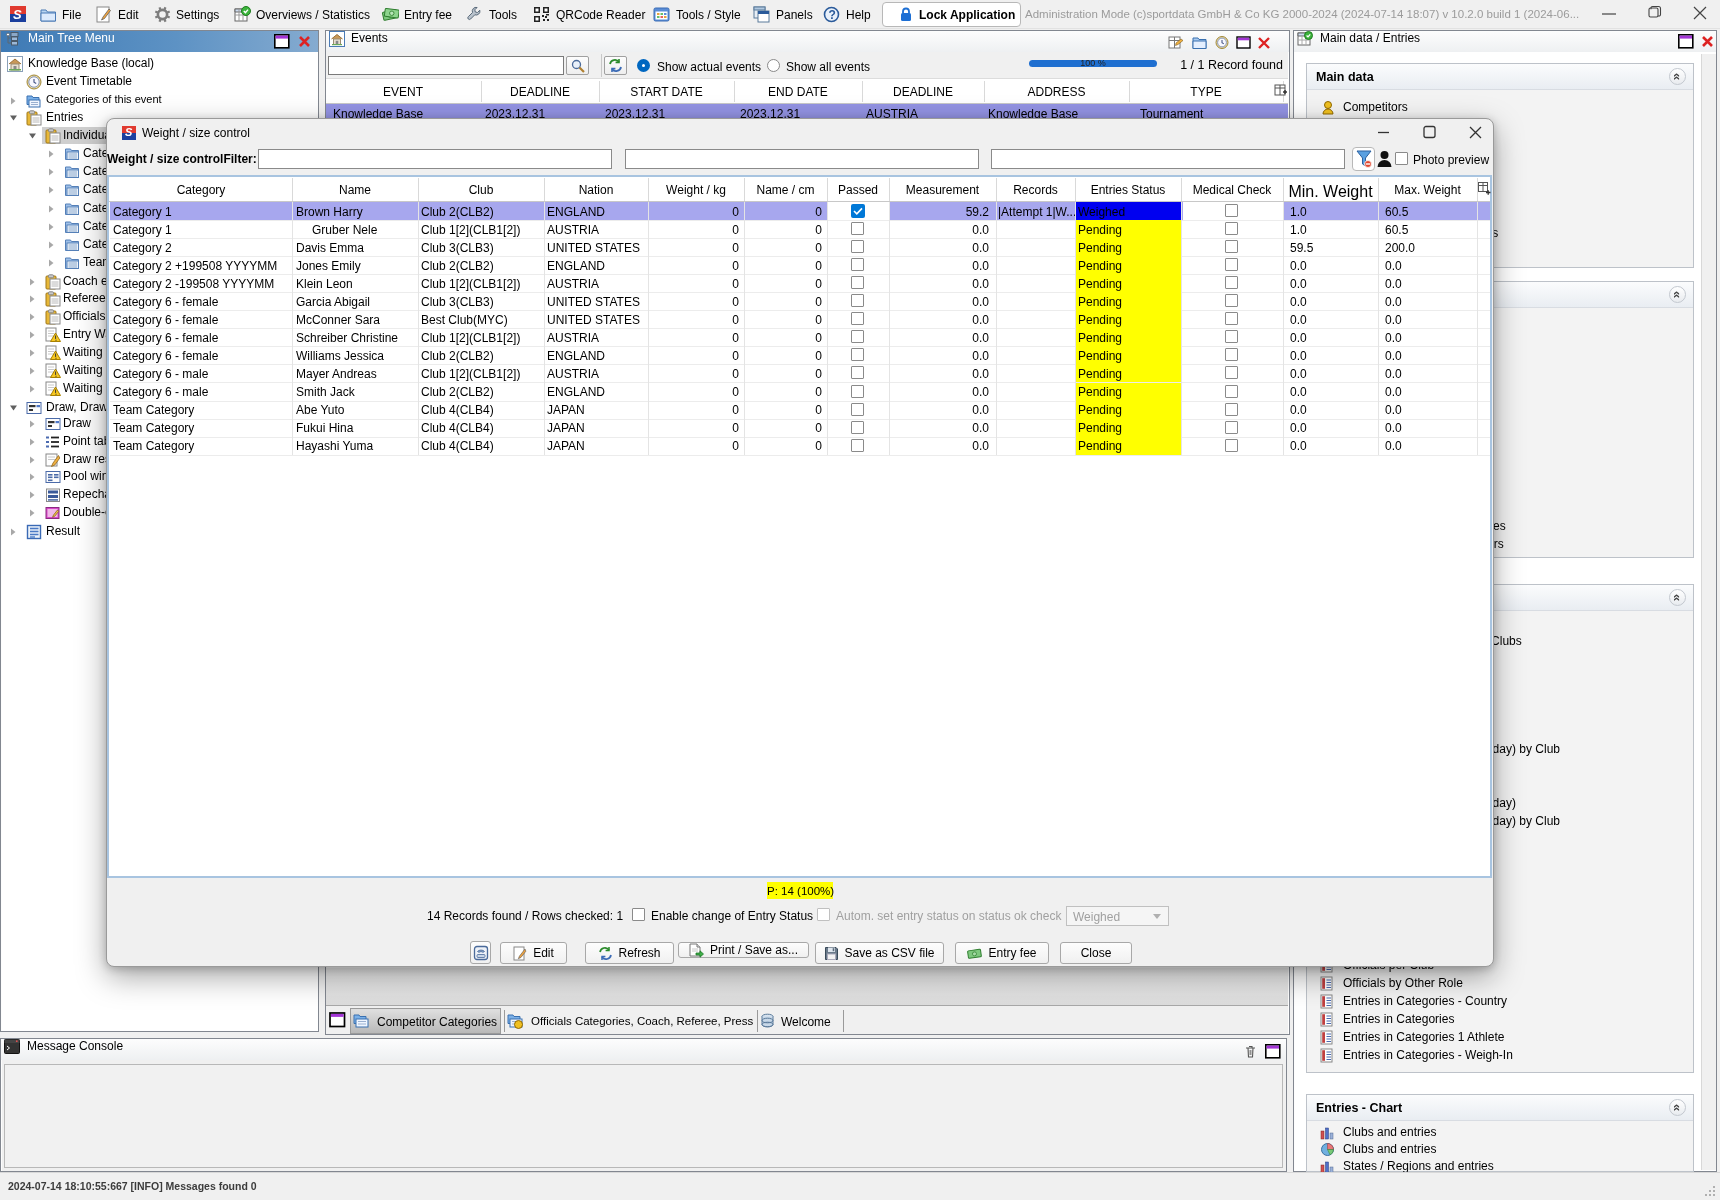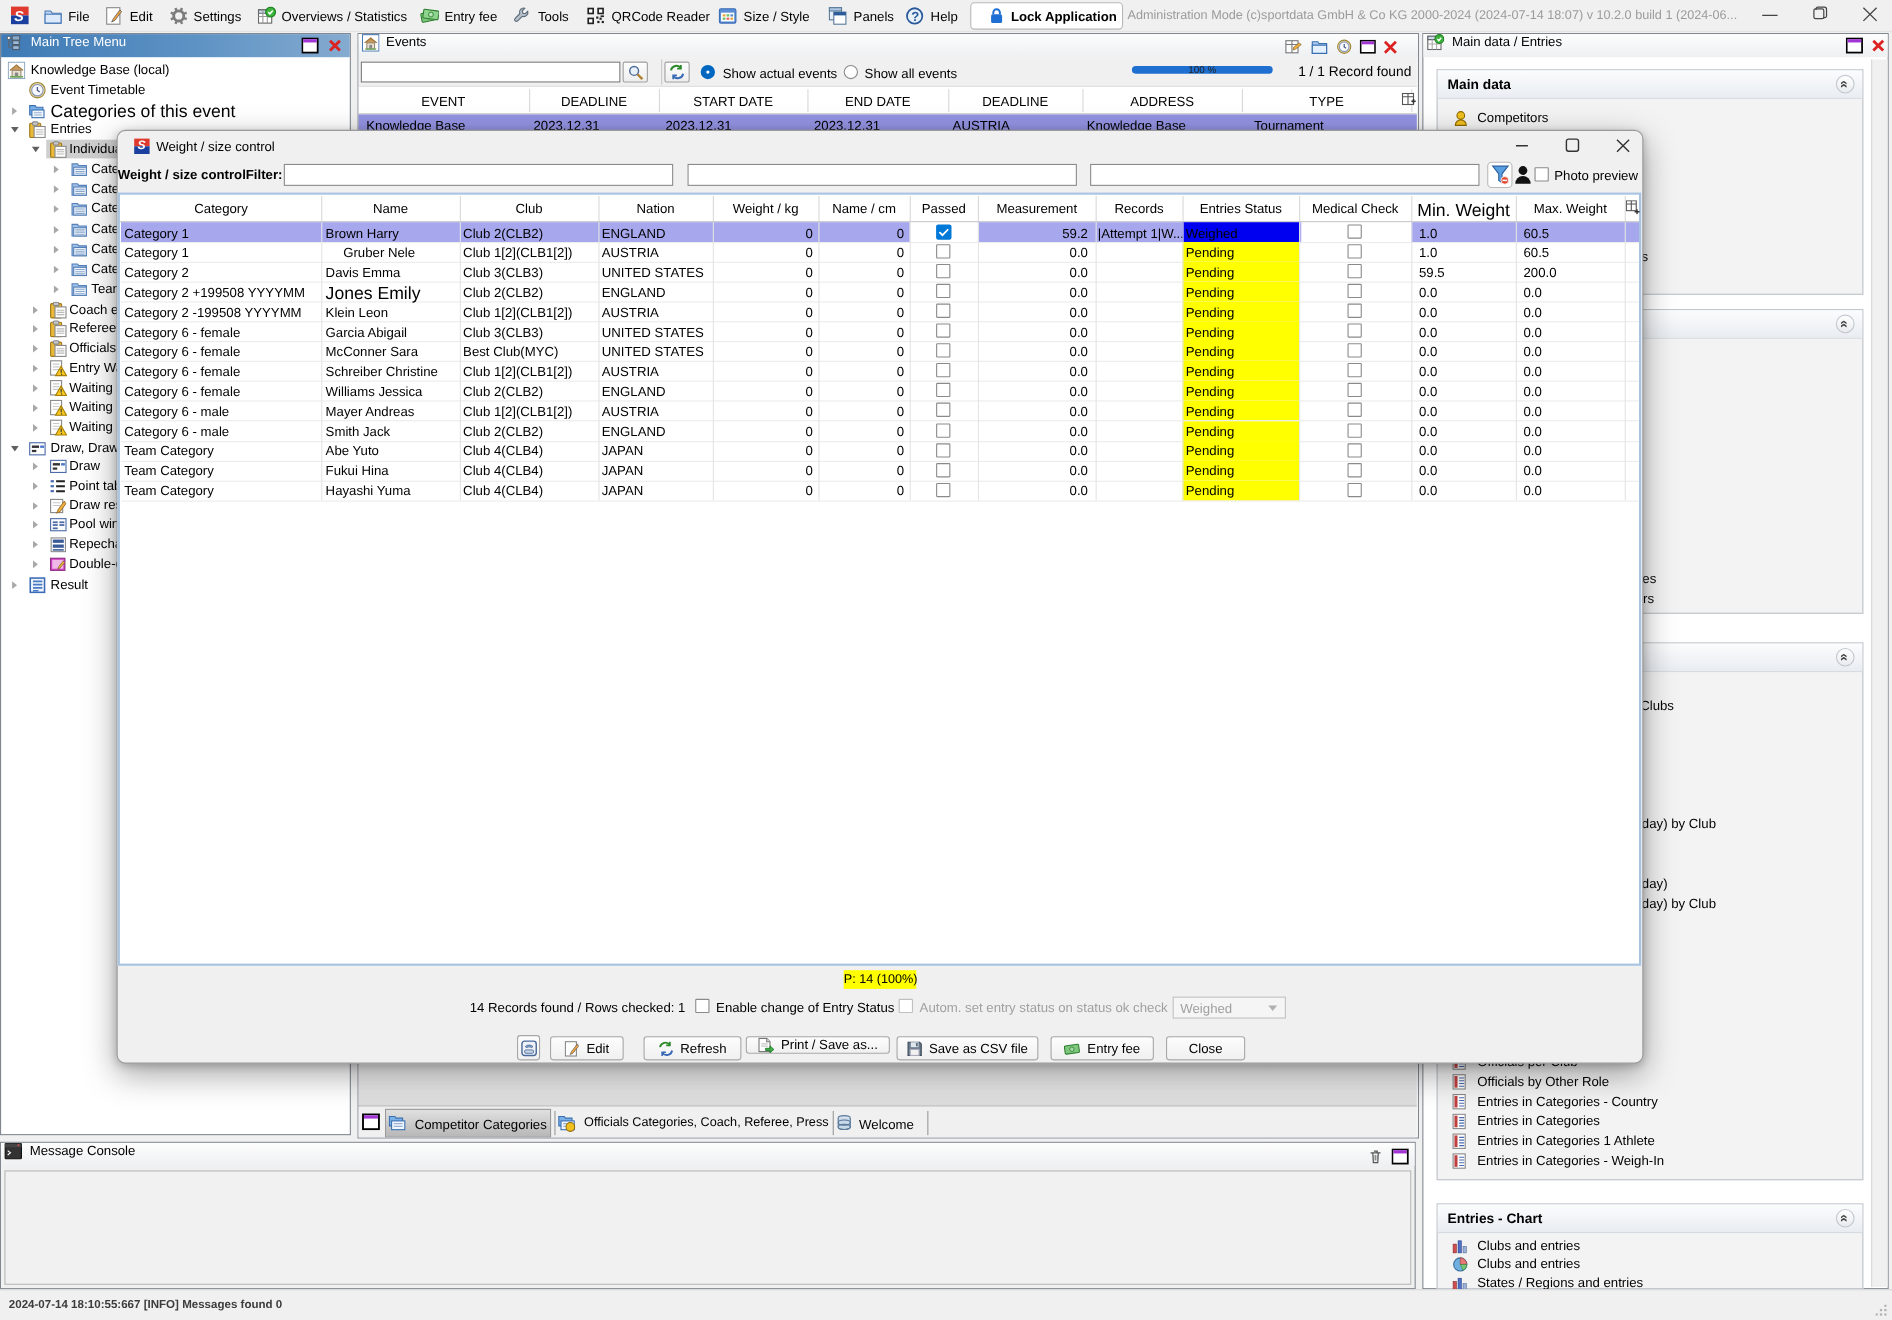--- a/index.html
+++ b/index.html
@@ -97,21 +97,21 @@
     <rect x="2.5" y="5.5" width="12" height="8" fill="#fff"></rect>
     <g>
       <rect x="4" y="7" width="2.5" height="2" fill="#e8a33c"></rect>
       <rect x="7.5" y="7" width="2.5" height="2" fill="#6abf69"></rect>
       <rect x="11" y="7" width="2.5" height="2" fill="#5b8dd6"></rect>
       <rect x="4" y="10" width="2.5" height="2" fill="#6abf69"></rect>
       <rect x="7.5" y="10" width="2.5" height="2" fill="#e8635a"></rect>
       <rect x="11" y="10" width="2.5" height="2" fill="#e8a33c"></rect>
     </g>
   </svg>
-<div class="txt" style="left:676px;top:8px;font-size:12px;">Size / Style</div>
+<div class="txt" style="left:676px;top:8px;font-size:12px;">Tools / Style</div>
 <svg class="abs" style="left:753px;top:6px;" width="17" height="17" viewBox="0 0 17 17">
     <rect x="1" y="1" width="11" height="11" fill="#e8eef5" stroke="#5a7a9a"></rect>
     <rect x="1" y="1" width="11" height="3" fill="#b0c8e0" stroke="#5a7a9a"></rect>
     <rect x="5" y="5" width="11" height="11" fill="#fff" stroke="#5a7a9a"></rect>
     <rect x="5" y="5" width="11" height="3" fill="#2a5a9a"></rect>
   </svg>
 <div class="txt" style="left:776px;top:8px;font-size:12px;">Panels</div>
 <svg class="abs" style="left:823px;top:6px;" width="17" height="17" viewBox="0 0 17 17">
     <circle cx="8.5" cy="8.5" r="7" fill="#e8f0fa" stroke="#2a5a9a" stroke-width="1.6"></circle>
     <text x="5.5" y="13" font-size="12" font-weight="bold" fill="#2a5a9a">?</text>
@@ -170,21 +170,21 @@
     <path d="M3 4.5 L7.5 8 L3 11.5 z" fill="#a8a8a8"></path>
   </svg>
 <svg class="abs" style="left:26px;top:93px;" width="16" height="16" viewBox="0 0 16 16">
     <path d="M1 3 h5 l1 1.5 h6 v7 H1 z" fill="#7ab0e8" stroke="#3a70b0"></path>
     <rect x="3" y="7" width="11" height="7" fill="#f0f6ff" stroke="#3a70b0"></rect>
     <g stroke="#9ab0d0">
       <line x1="5" y1="9.5" x2="12" y2="9.5"></line>
       <line x1="5" y1="11.5" x2="12" y2="11.5"></line>
     </g>
   </svg>
-<div class="txt" style="left:46px;top:93px;font-size:16px;">Categories of this event</div>
+<div class="txt" style="left:46px;top:93px;font-size:11px;">Categories of this event</div>
 <svg class="abs" style="left:8px;top:110px;" width="11" height="16" viewBox="0 0 11 16">
     <path d="M2 5.5 h7 L5.5 10.5 z" fill="#606060"></path>
   </svg>
 <svg class="abs" style="left:26px;top:110px;" width="16" height="16" viewBox="0 0 16 16">
     <rect x="1" y="2" width="10" height="13" rx="1" fill="#e8b838" stroke="#a07818"></rect>
     <rect x="3.5" y="0.8" width="5" height="3" rx="1" fill="#c8c8c8" stroke="#888"></rect>
     <rect x="5" y="5" width="10" height="10" fill="#fff" stroke="#888"></rect>
     <g stroke="#b8b8b8">
       <line x1="6.5" y1="8" x2="13.5" y2="8"></line>
       <line x1="6.5" y1="10" x2="13.5" y2="10"></line>
@@ -1303,21 +1303,21 @@
 <div class="rtxt" style="left:767px;top:240.6px;width:55px;font-size:12px;">0</div>
 <div class="cb" style="left:851px;top:240.1px;"></div>
 <div class="rtxt" style="left:916px;top:240.6px;width:73px;font-size:12px;">0.0</div>
 <div class="txt" style="left:1078px;top:240.6px;font-size:12px;">Pending</div>
 <div class="cb" style="left:1225px;top:240.1px;"></div>
 <div class="txt" style="left:1290px;top:240.6px;font-size:12px;">59.5</div>
 <div class="txt" style="left:1385px;top:240.6px;font-size:12px;">200.0</div>
 <div class="abs" style="left:1075px;top:256.15px;width:106px;height:18px;background:#ffff00;"></div>
 <div class="abs" style="left:110px;top:274.15px;width:1380px;height:1px;background:#ececec;"></div>
 <div class="txt" style="left:113px;top:258.65px;font-size:12px;">Category 2 +199508 YYYYMM</div>
-<div class="txt" style="left:296px;top:258.65px;font-size:16px;">Jones Emily</div>
+<div class="txt" style="left:296px;top:258.65px;font-size:12px;">Jones Emily</div>
 <div class="txt" style="left:421px;top:258.65px;font-size:12px;">Club 2(CLB2)</div>
 <div class="txt" style="left:547px;top:258.65px;font-size:12px;">ENGLAND</div>
 <div class="rtxt" style="left:684px;top:258.65px;width:55px;font-size:12px;">0</div>
 <div class="rtxt" style="left:767px;top:258.65px;width:55px;font-size:12px;">0</div>
 <div class="cb" style="left:851px;top:258.15px;"></div>
 <div class="rtxt" style="left:916px;top:258.65px;width:73px;font-size:12px;">0.0</div>
 <div class="txt" style="left:1078px;top:258.65px;font-size:12px;">Pending</div>
 <div class="cb" style="left:1225px;top:258.15px;"></div>
 <div class="txt" style="left:1290px;top:258.65px;font-size:12px;">0.0</div>
 <div class="txt" style="left:1385px;top:258.65px;font-size:12px;">0.0</div>

